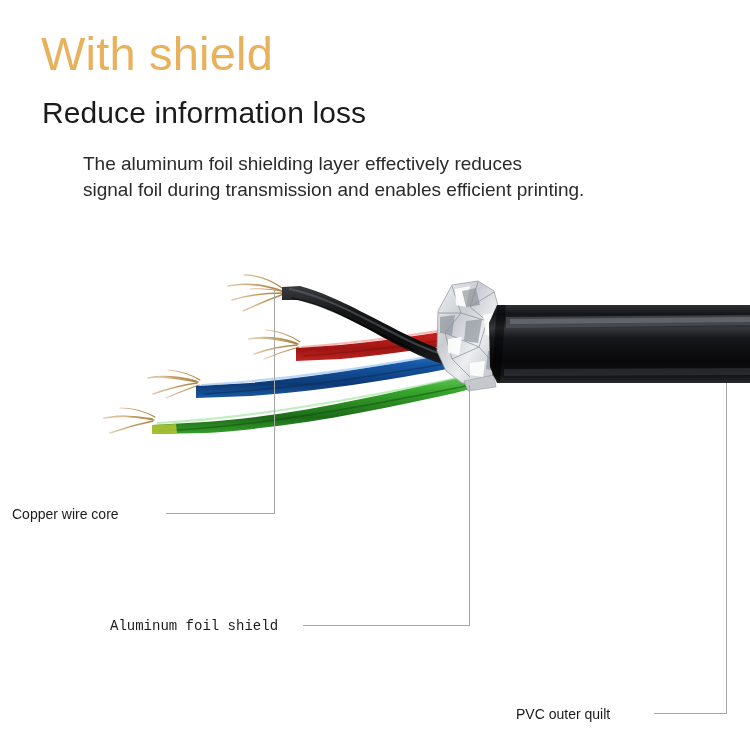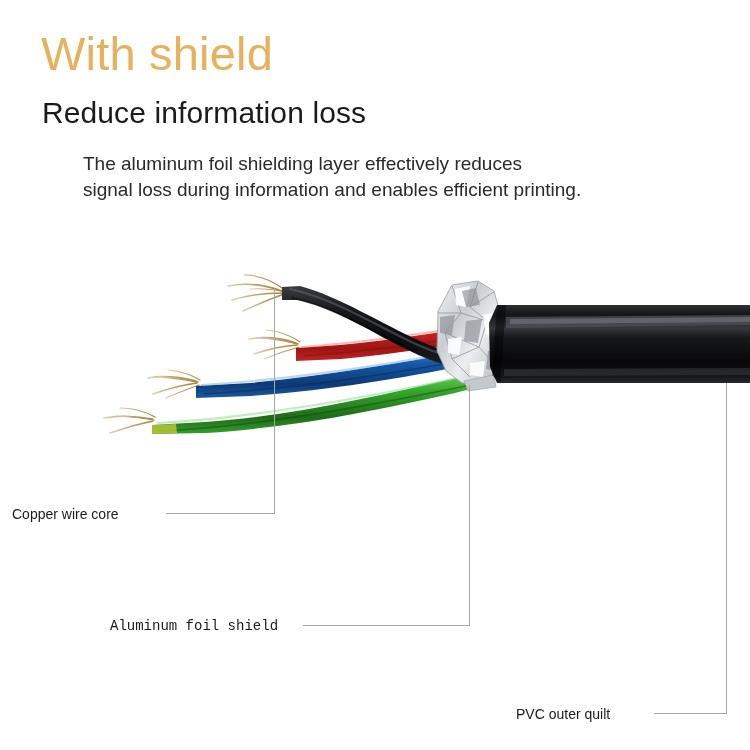--- a/index.html
+++ b/index.html
@@ -88,21 +88,21 @@
 <body>
 
 <div id="page">
 
   <div class="headline">With shield</div>
 
   <div class="subhead">Reduce information loss</div>
 
   <div class="body-copy">
     <span class="line">The aluminum foil shielding layer effectively reduces</span>
-    <span class="line">signal loss during information and enables efficient printing.</span>
+    <span class="line">signal foil during transmission and enables efficient printing.</span>
   </div>
 
   <div id="cable-art">
     <svg width="750" height="180" viewBox="0 0 750 180" xmlns="http://www.w3.org/2000/svg">
       <defs>
 
         <linearGradient id="gBlackWire" x1="0" y1="0" x2="0" y2="1">
           <stop offset="0%" stop-color="#3a3c40"></stop>
           <stop offset="30%" stop-color="#17181a"></stop>
           <stop offset="65%" stop-color="#0b0c0d"></stop>

